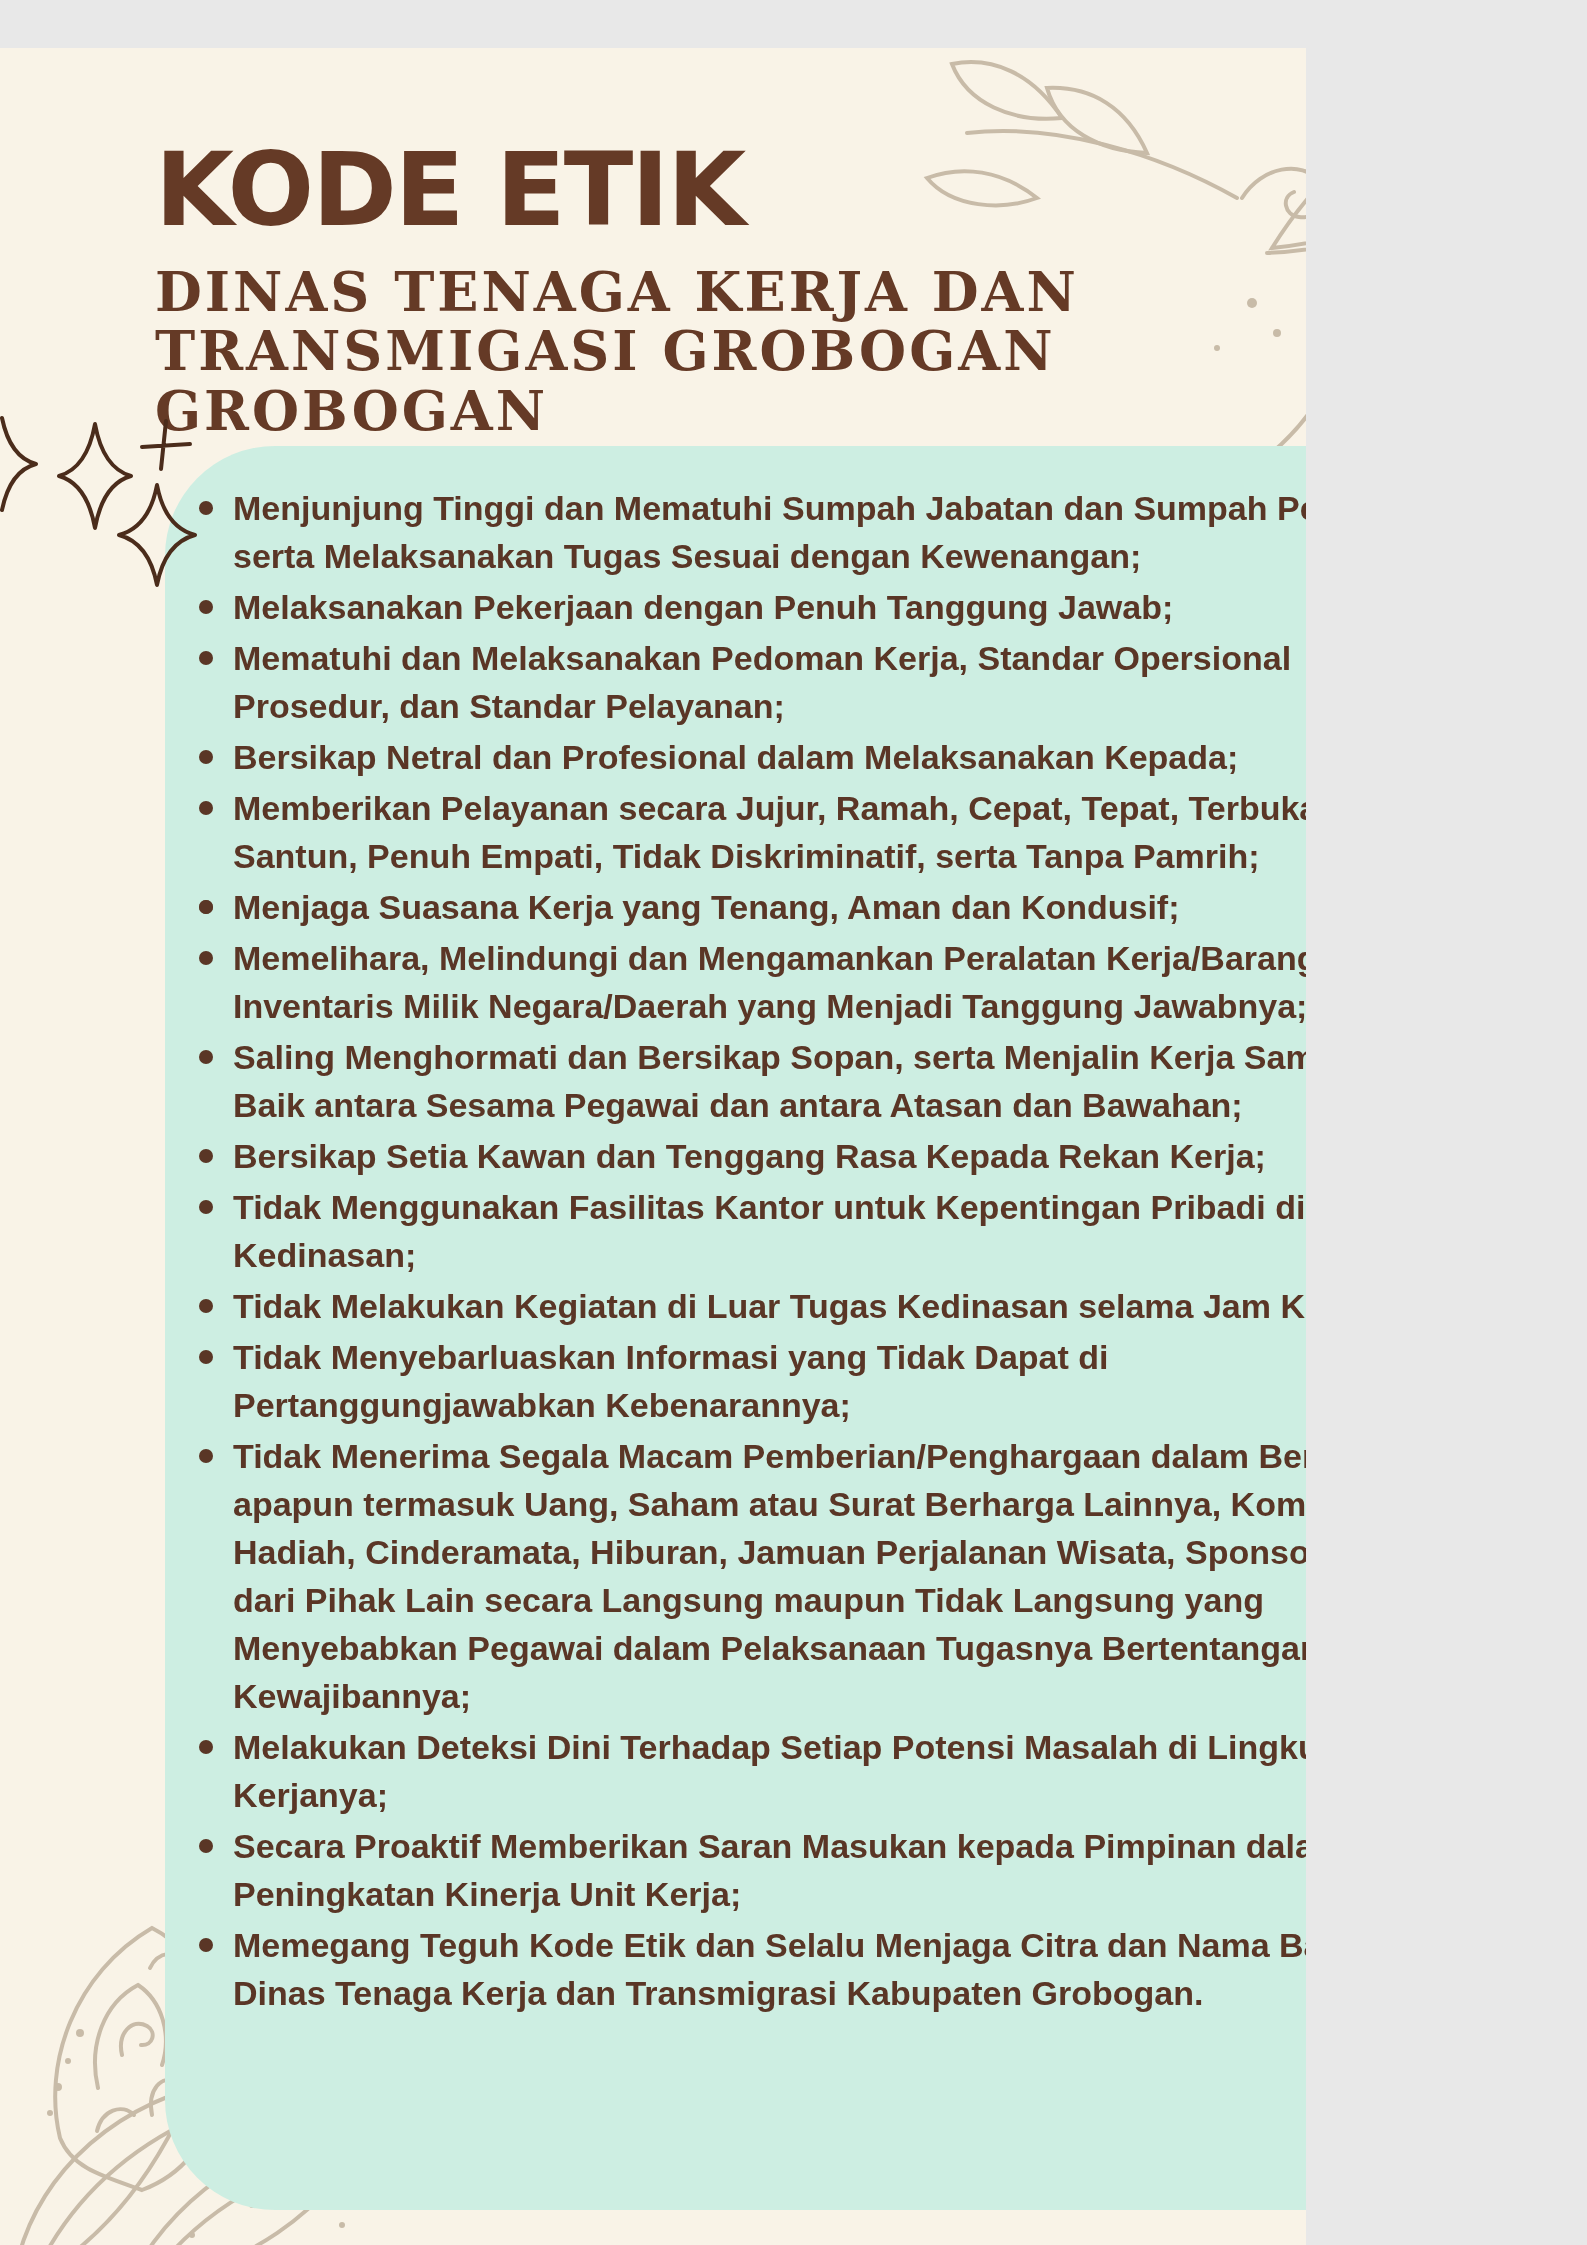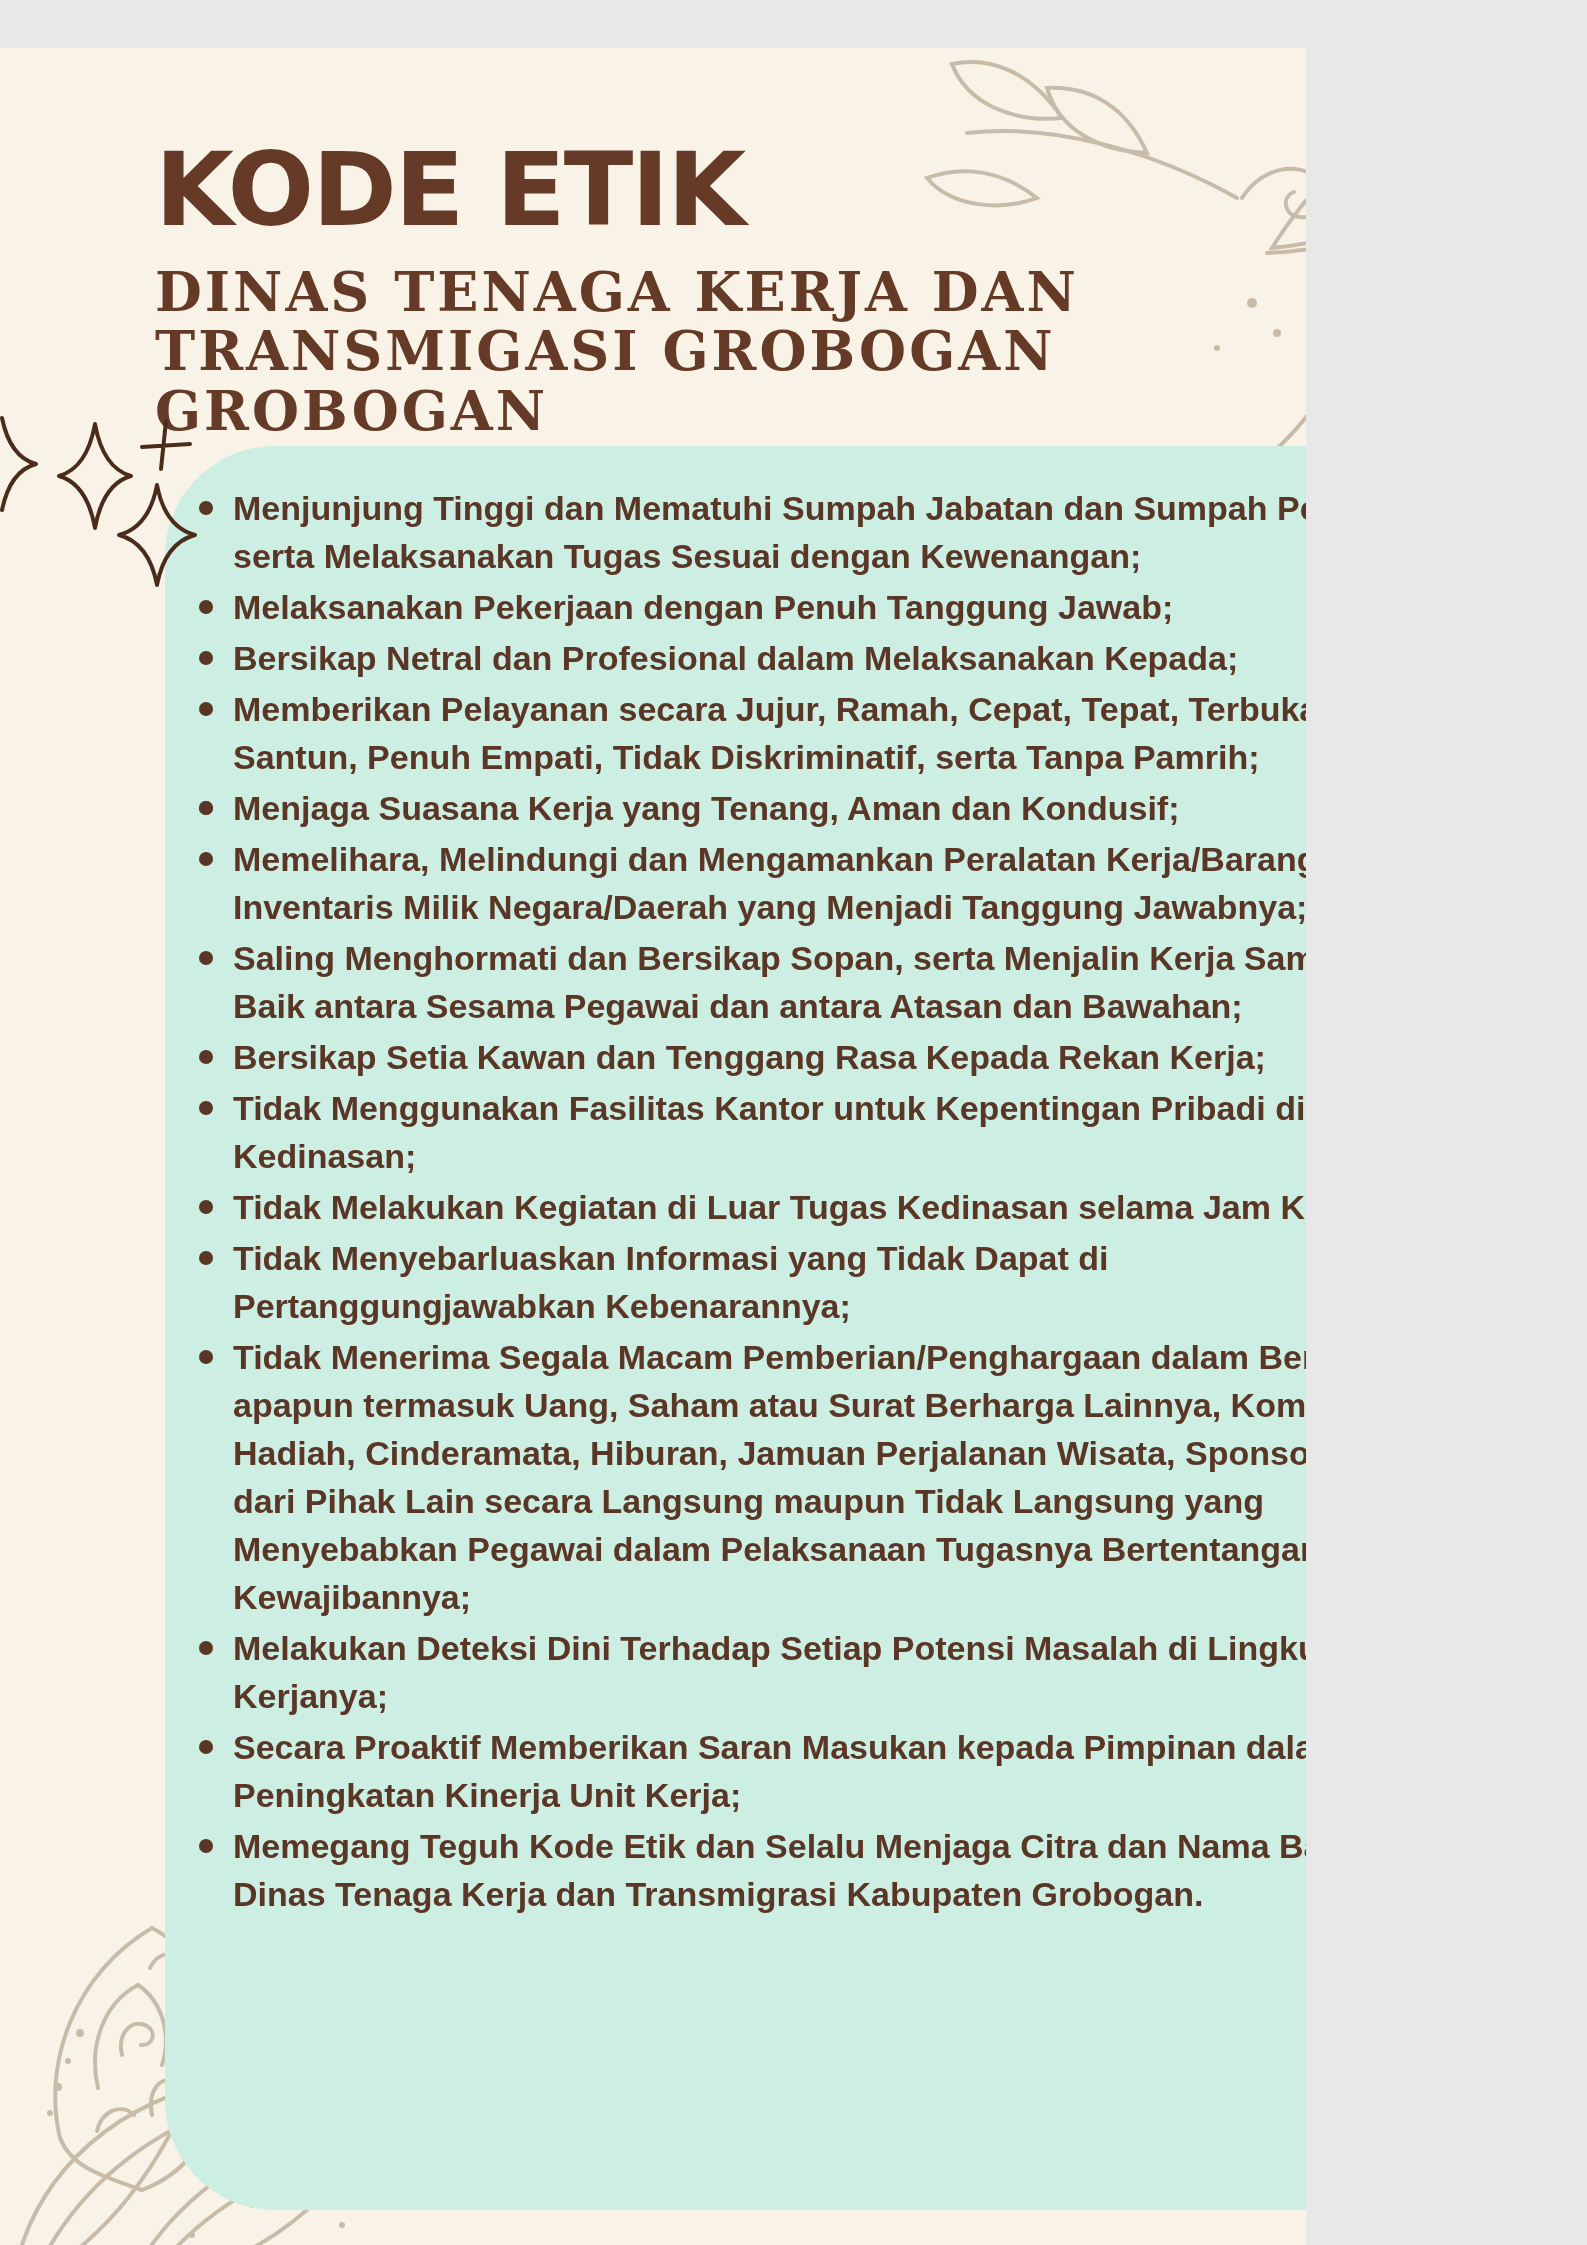--- a/index.html
+++ b/index.html
@@ -149,20 +149,21 @@
     <div class="subtitle">
       <div>DINAS TENAGA KERJA DAN</div>
       <div>TRANSMIGASI GROBOGAN GROBOGAN</div>
     </div>
   </div>
 
   <div class="panel">
     <ul class="ethics-list">
       <li><span class="dot"></span><span>Menjunjung Tinggi dan Mematuhi Sumpah Jabatan dan Sumpah Pegawai, serta Melaksanakan Tugas Sesuai dengan Kewenangan;</span></li>
       <li><span class="dot"></span><span>Melaksanakan Pekerjaan dengan Penuh Tanggung Jawab;</span></li>
+      <li><span class="dot"></span><span>Mematuhi dan Melaksanakan Pedoman Kerja, Standar Opersional Prosedur, dan Standar Pelayanan;</span></li>
       <li><span class="dot"></span><span>Bersikap Netral dan Profesional dalam Melaksanakan Kepada;</span></li>
       <li><span class="dot"></span><span>Memberikan Pelayanan secara Jujur, Ramah, Cepat, Tepat, Terbuka, Adil, Santun, Penuh Empati, Tidak Diskriminatif, serta Tanpa Pamrih;</span></li>
       <li><span class="dot"></span></li>
       <li><span class="dot"></span><span>Menjaga Suasana Kerja yang Tenang, Aman dan Kondusif;</span></li>
       <li><span class="dot"></span><span>Memelihara, Melindungi dan Mengamankan Peralatan Kerja/Barang Inventaris Milik Negara/Daerah yang Menjadi Tanggung Jawabnya;</span></li>
       <li><span class="dot"></span><span>Saling Menghormati dan Bersikap Sopan, serta Menjalin Kerja Sama yang Baik antara Sesama Pegawai dan antara Atasan dan Bawahan;</span></li>
       <li><span class="dot"></span><span>Bersikap Setia Kawan dan Tenggang Rasa Kepada Rekan Kerja;</span></li>
       <li><span class="dot"></span><span>Tidak Menggunakan Fasilitas Kantor untuk Kepentingan Pribadi di Luar Kedinasan;</span></li>
       <li><span class="dot"></span><span>Tidak Melakukan Kegiatan di Luar Tugas Kedinasan selama Jam Kerja;</span></li>
       <li><span class="dot"></span><span>Tidak Menyebarluaskan Informasi yang Tidak Dapat di Pertanggungjawabkan Kebenarannya;</span></li>

